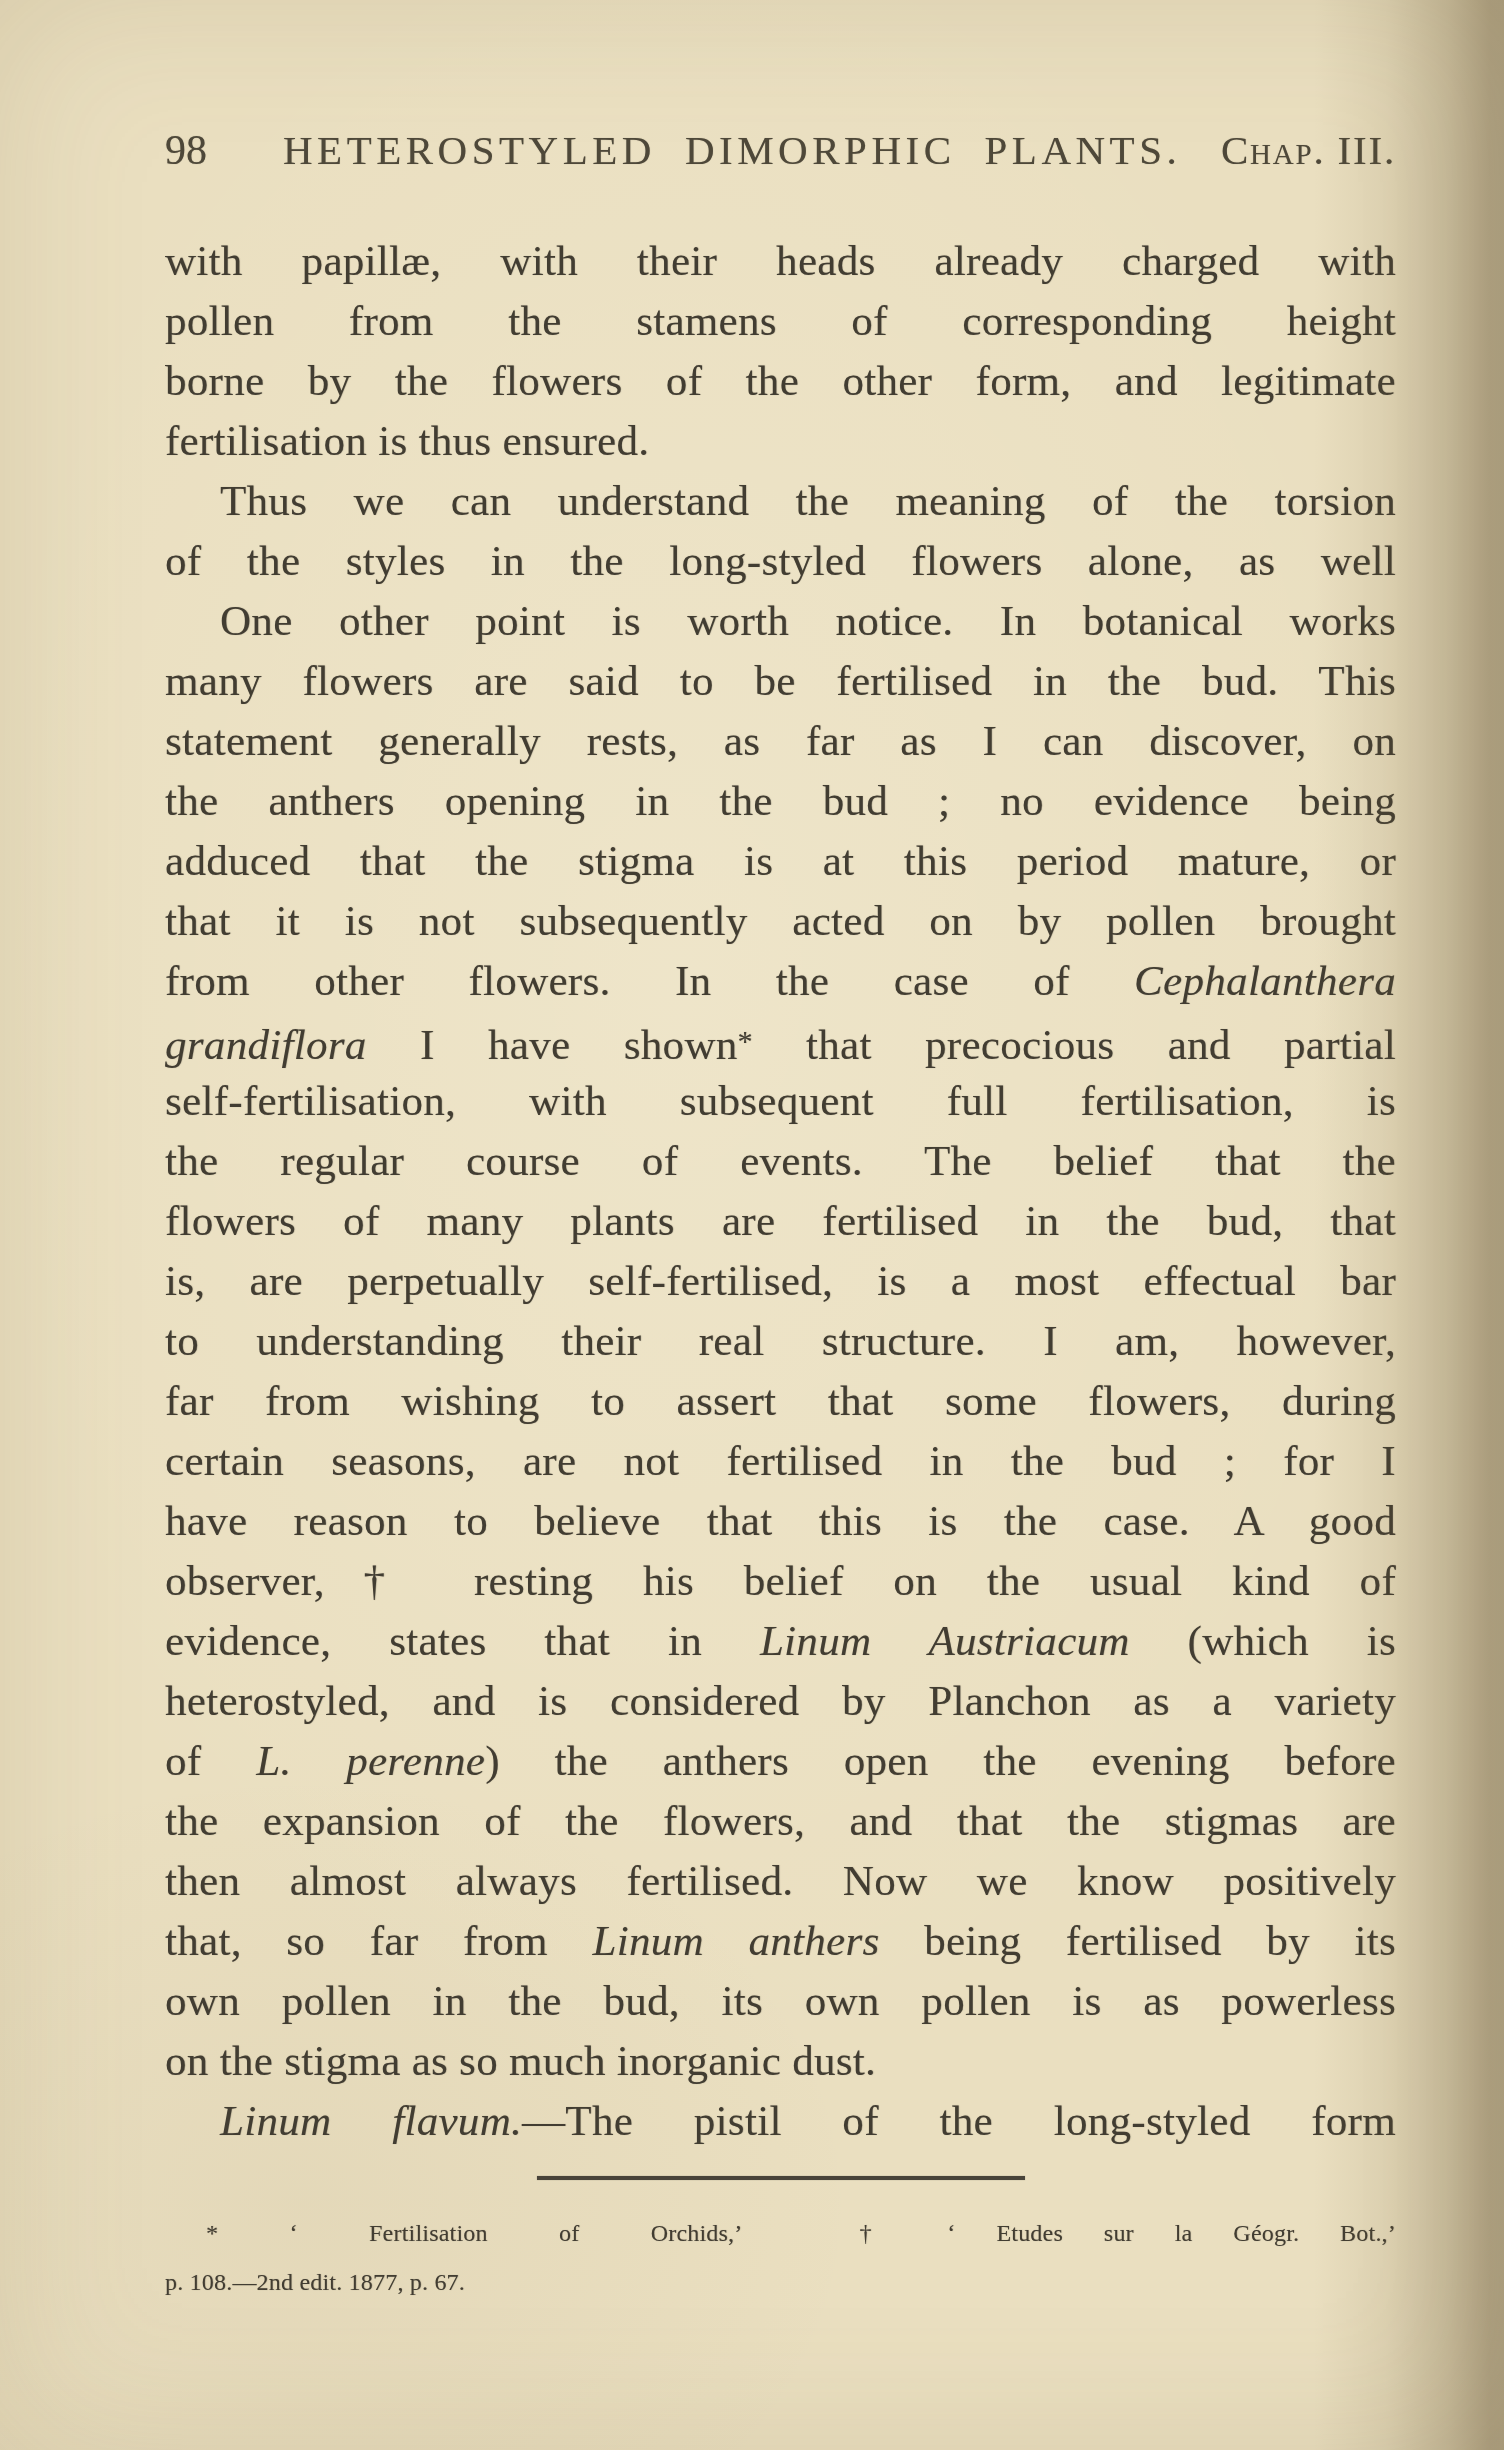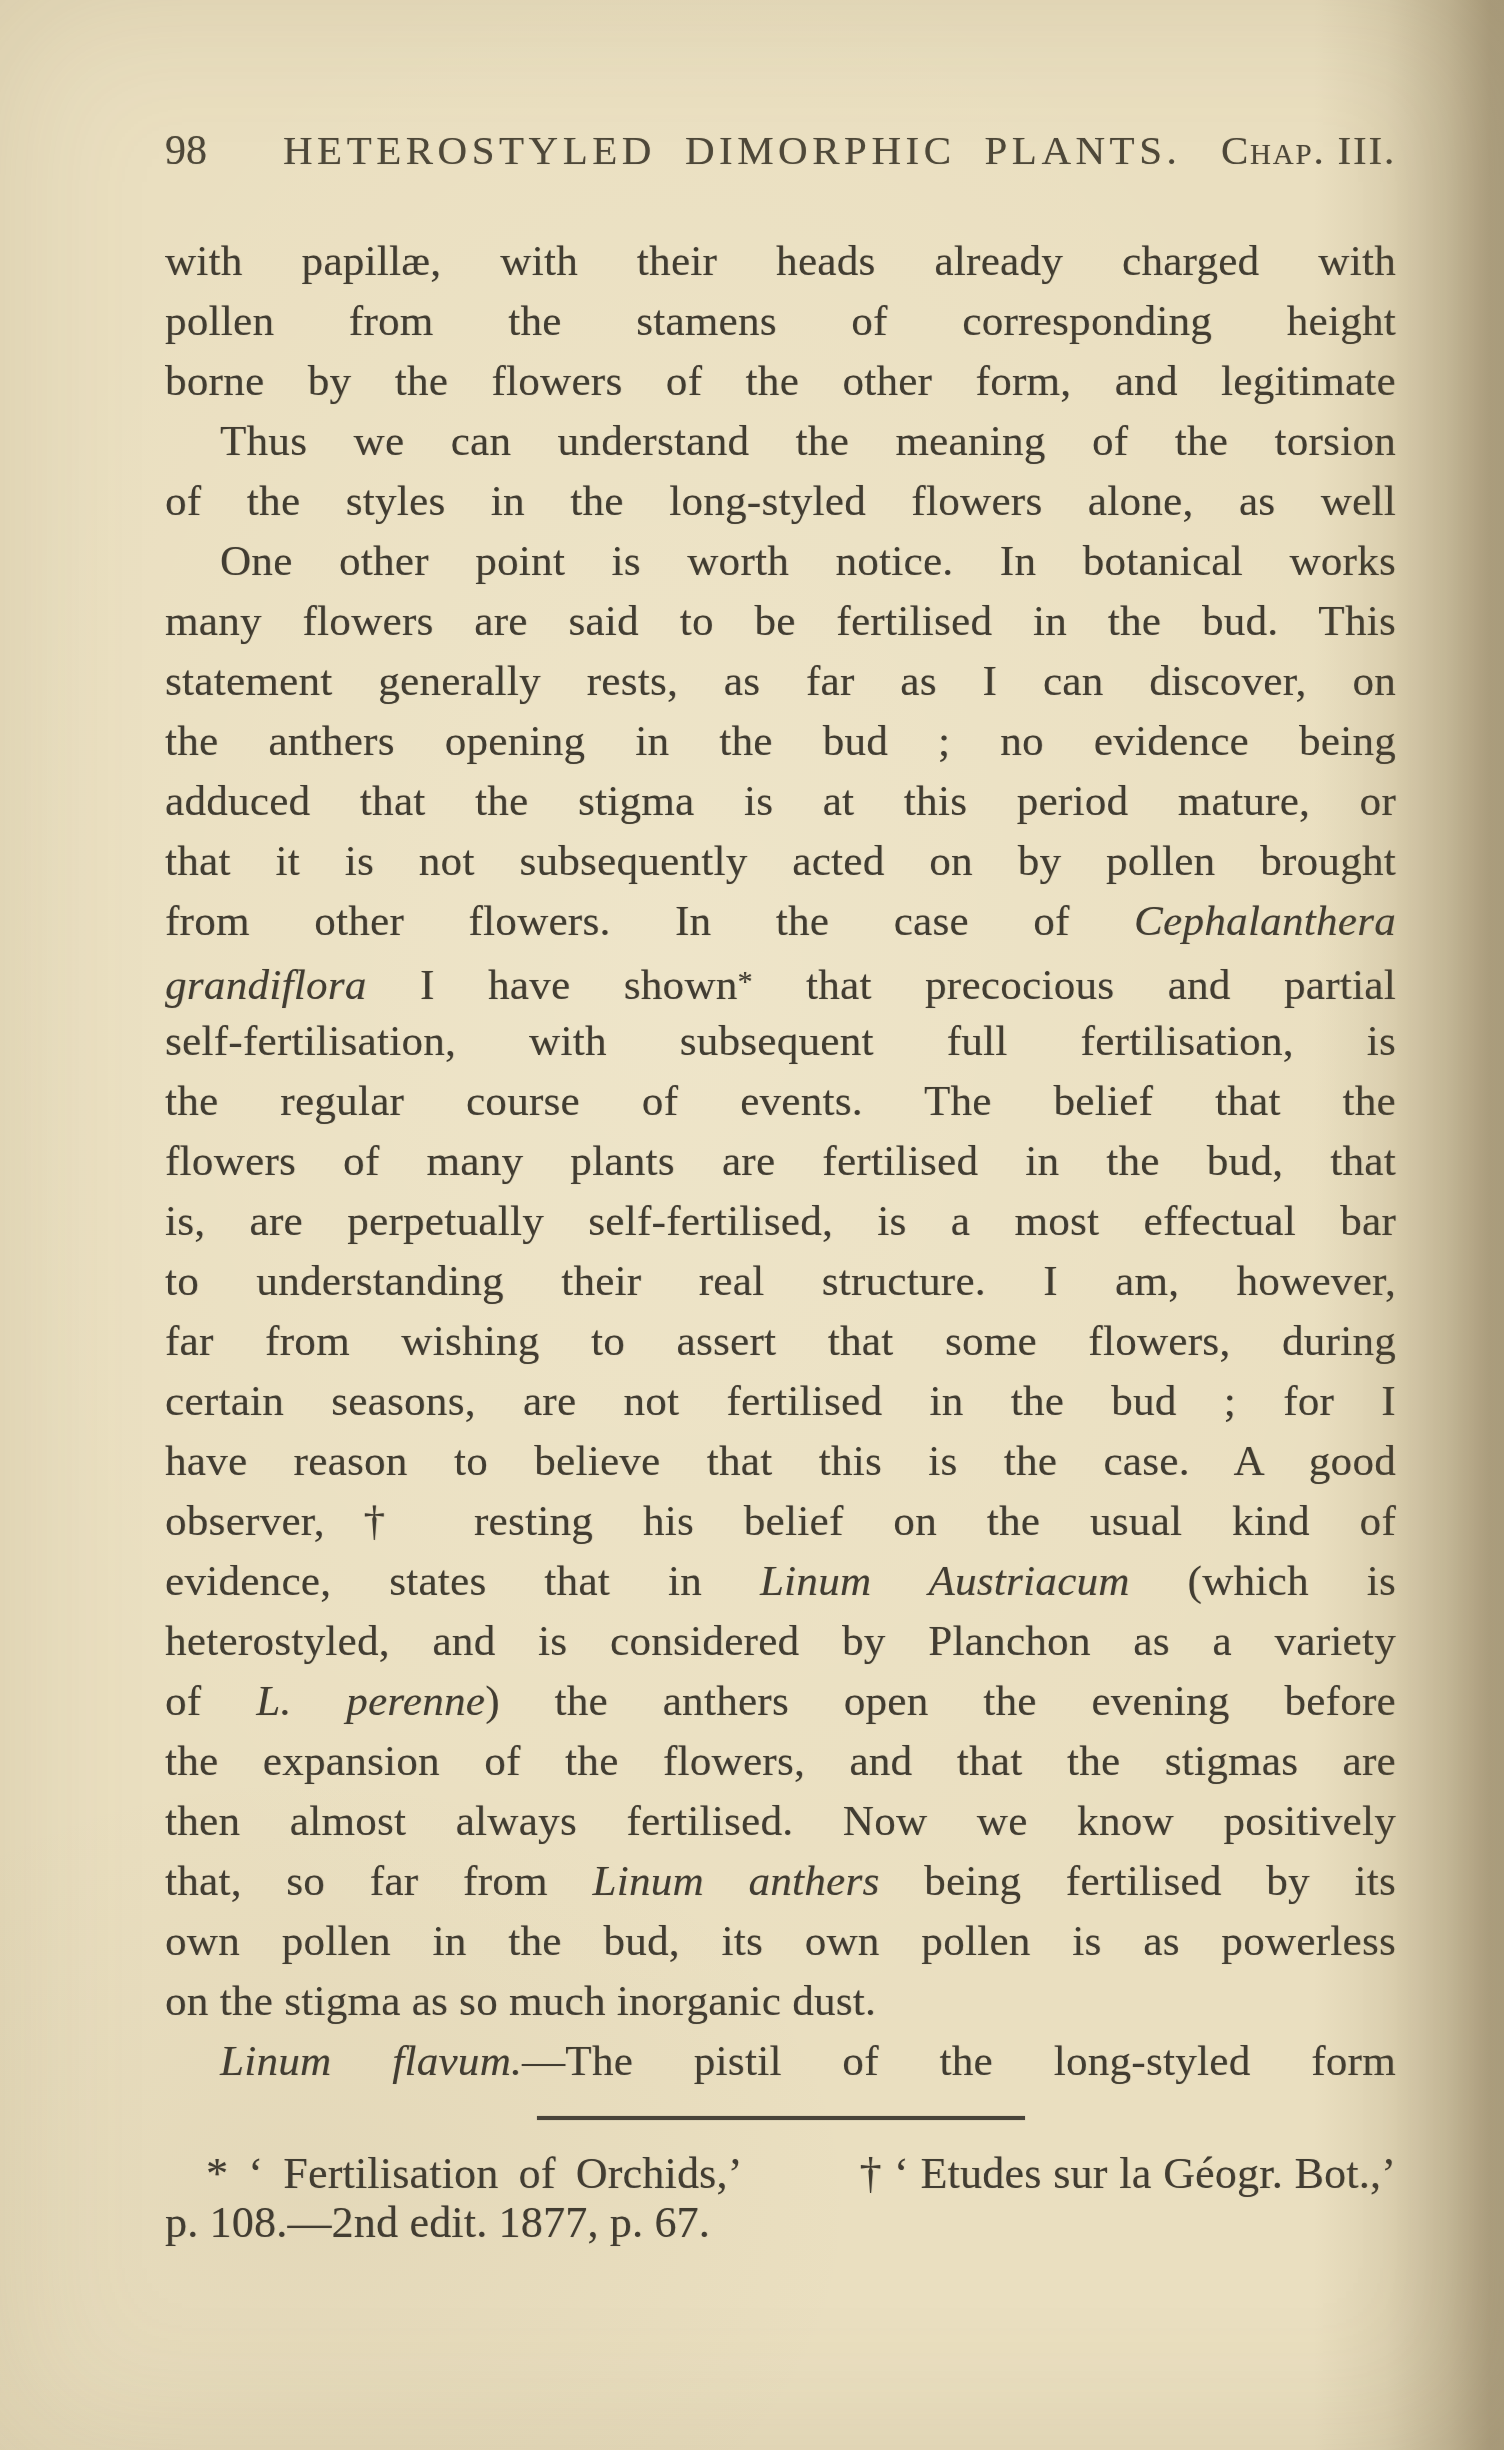--- a/index.html
+++ b/index.html
@@ -82,21 +82,21 @@
     margin: 25px auto 0 auto;
     width: 488px;
     height: 3.6px;
     background: #49443a;
     box-shadow: 0 0 0.9px rgba(73,68,58,0.8);
   }
   .footnotes {
     margin-top: 29px;
     display: flex;
     gap: 76px;
-    font-size: 44px;
+    font-size: 24px;
     letter-spacing: 0.2px;
     text-shadow: 0.4px 0.4px 0.9px rgba(66,61,50,0.40);
   }
   .fncol { flex: 1 1 0; }
   .fncol .line { height: 49px; line-height: 49px; }
   .fncol .line.indent { text-indent: 41px; }
 </style>
 </head>
 <body>
 
@@ -106,20 +106,21 @@
     <header class="header">
       <span class="pagenum">98</span>
       <span class="runtitle">HETEROSTYLED DIMORPHIC PLANTS.</span>
       <span class="chap">Chap. III.</span>
     </header>
 
     <main class="body-text" id="body-lines">
         <div class="line"><span>with papillæ, with their heads already charged with</span></div>
         <div class="line"><span>pollen from the stamens of corresponding height</span></div>
         <div class="line"><span>borne by the flowers of the other form, and legitimate</span></div>
+        <div class="line noj"><span>fertilisation is thus ensured.</span></div>
         <div class="line indent"><span>Thus we can understand the meaning of the torsion</span></div>
         <div class="line"><span>of the styles in the long-styled flowers alone, as well</span></div>
         <div class="line indent"><span>One other point is worth notice. In botanical works</span></div>
         <div class="line"><span>many flowers are said to be fertilised in the bud. This</span></div>
         <div class="line"><span>statement generally rests, as far as I can discover, on</span></div>
         <div class="line"><span>the anthers opening in the bud ; no evidence being</span></div>
         <div class="line"><span>adduced that the stigma is at this period mature, or</span></div>
         <div class="line"><span>that it is not subsequently acted on by pollen brought</span></div>
         <div class="line"><span>from other flowers. In the case of </span><span class="it">Cephalanthera</span></div>
         <div class="line"><span class="it">grandiflora</span><span> I have shown</span><span class="sup">*</span><span> that precocious and partial</span></div>

